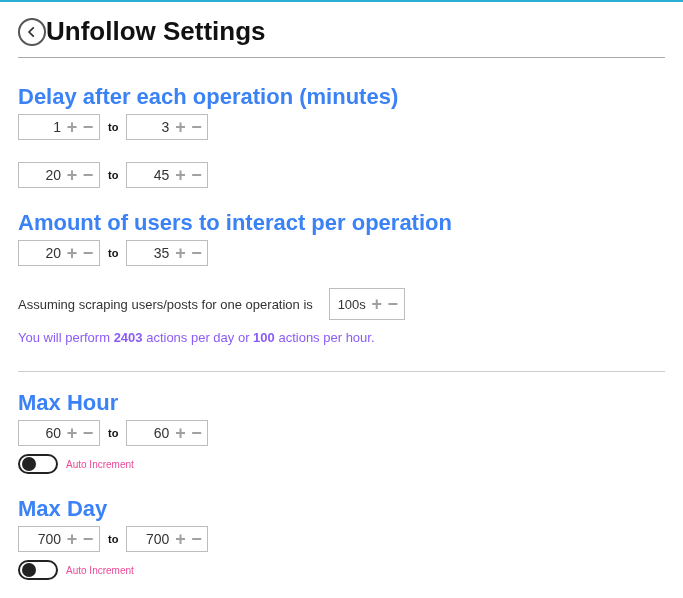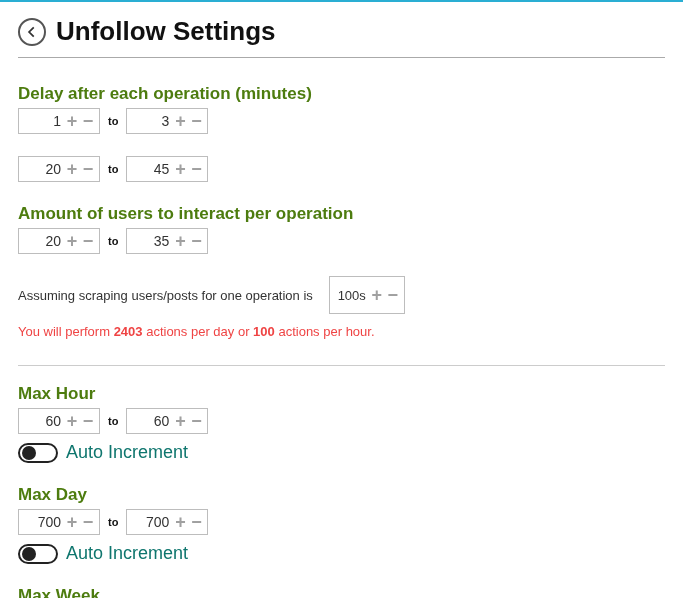--- a/index.html
+++ b/index.html
@@ -14,21 +14,20 @@
       height: 598px;
       overflow: hidden;
       border-top: 2px solid #2aaed3;
     }
     .container {
       padding: 14px 18px 0 18px;
     }
     .header {
       display: flex;
       align-items: center;
-      gap: 10px;
       padding-bottom: 10px;
       border-bottom: 1px solid #aaa;
       margin-bottom: 26px;
     }
     .back-btn {
       width: 28px;
       height: 28px;
       border: 2px solid #555;
       border-radius: 50%;
       display: flex;
@@ -44,23 +43,23 @@
     }
     .page-title {
       font-size: 26px;
       font-weight: 700;
       color: #111;
     }
     .section {
       margin-bottom: 22px;
     }
     .section-label {
-      font-size: 17px;
-      font-weight: 700;
-      color: #4d7c0f;
+      font-size: 22px;
+      font-weight: 700;
+      color: #3b82f6;
       margin-bottom: 4px;
     }
     .range-row {
       display: flex;
       align-items: center;
       gap: 6px;
     }
     .stepper {
       display: flex;
       align-items: center;
@@ -103,29 +102,29 @@
     .hint-row {
       font-size: 13px;
       color: #333;
       margin-bottom: 10px;
       display: flex;
       align-items: center;
       gap: 16px;
       flex-wrap: wrap;
     }
     .hint-row .stepper {
-      height: 38px;
+      height: 32px;
     }
     .hint-row .stepper-input {
       width: 38px;
       font-size: 13px;
     }
     .info-line {
       font-size: 13px;
-      color: #ef4444;
+      color: #8b5cf6;
       margin-bottom: 26px;
     }
     .info-line b {
       font-weight: 700;
     }
     .toggle-row {
       display: flex;
       align-items: center;
       gap: 8px;
       margin-top: 8px;
@@ -143,22 +142,22 @@
     .toggle-knob {
       position: absolute;
       width: 14px;
       height: 14px;
       background: #222;
       border-radius: 50%;
       top: 1px;
       left: 2px;
     }
     .toggle-label {
-      font-size: 18px;
-      color: #0f766e;
+      font-size: 10px;
+      color: #ec4899;
     }
     .divider {
       border: none;
       border-top: 1px solid #ccc;
       margin: 8px 0 18px 0;
     }
   </style>
 </head>
 <body>
 

